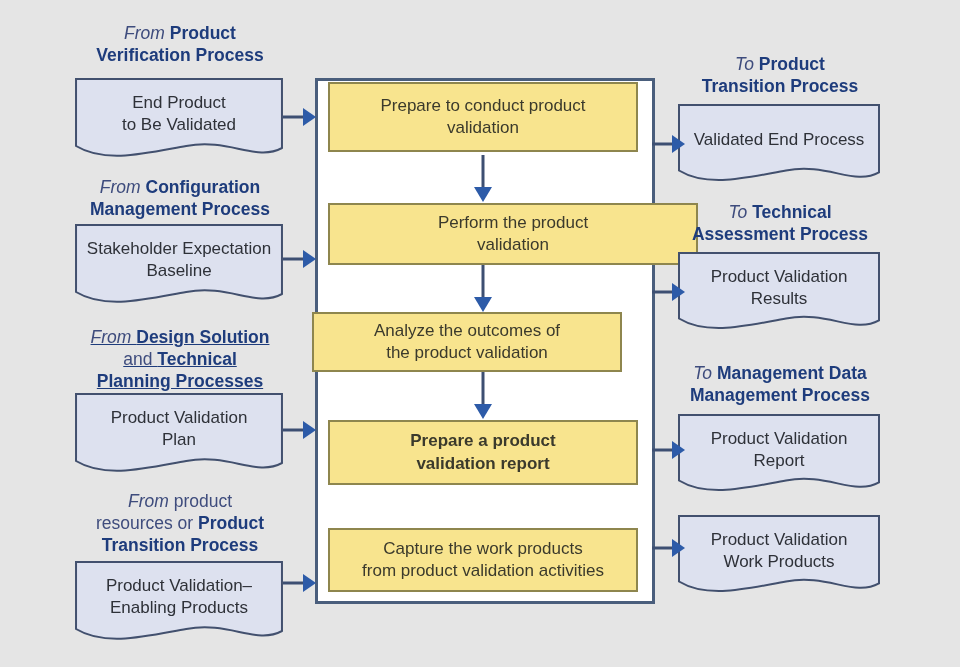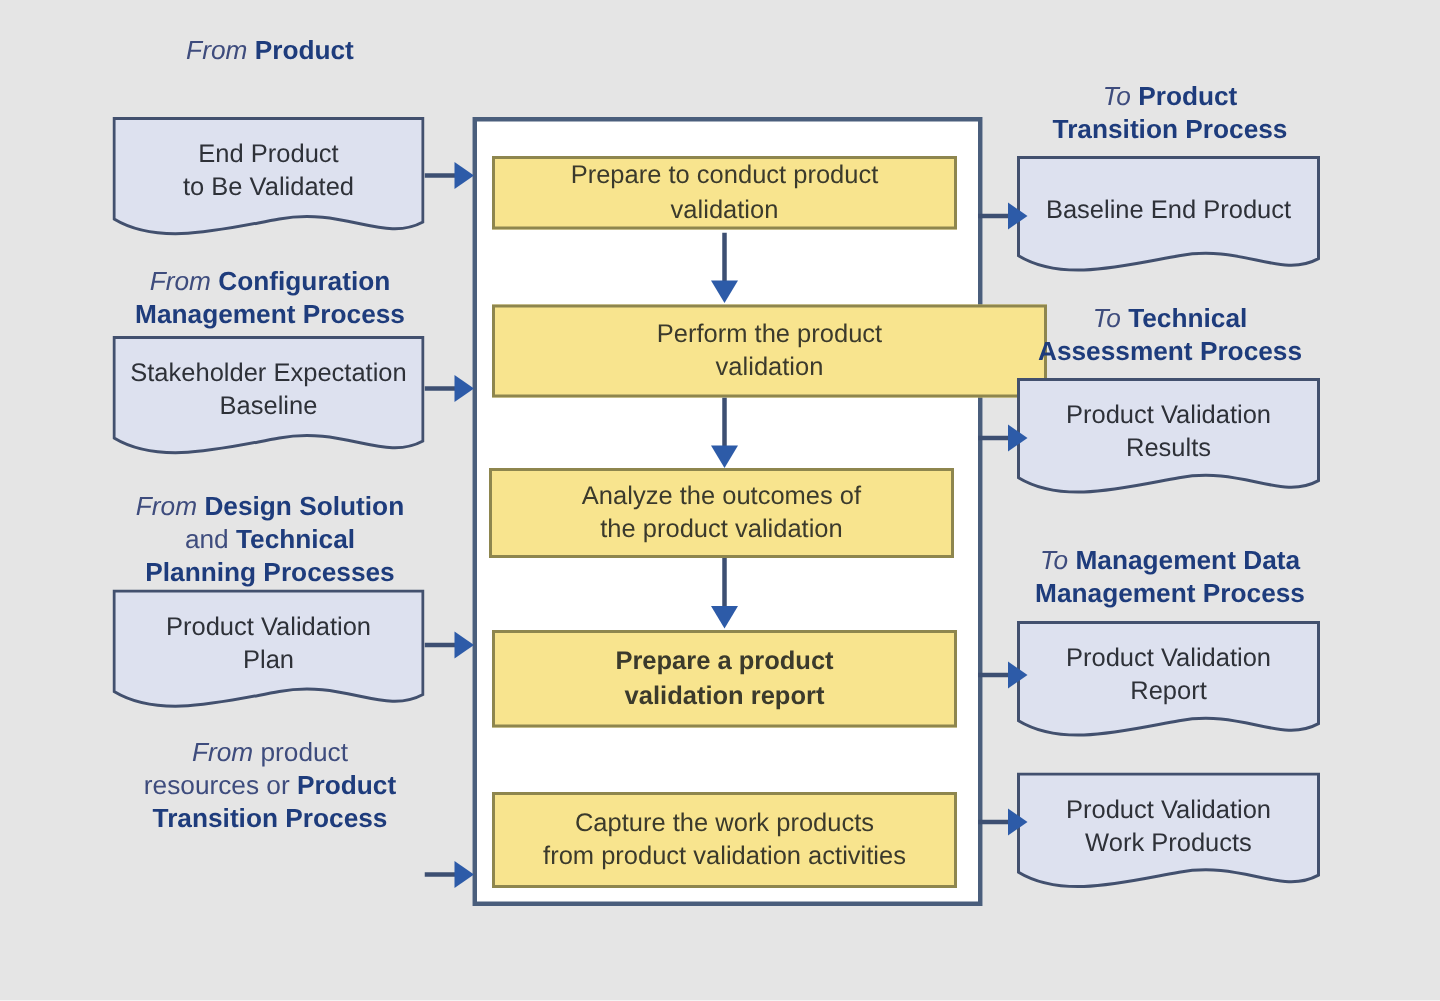--- a/index.html
+++ b/index.html
@@ -40,59 +40,65 @@
   .arrow line { stroke:var(--arrow_shaft,#3d4f72); stroke-width:3; }
   .arrow polygon { fill:var(--arrow_head,#2d5ba8); }
 </style>
 </head>
 <body>
 
 <div class="canvas">
 
   <div class="container-box" style="left:315px; top:78px; width:340px; height:526px;"></div>
 
-  <div class="label" style="left:40px; top:22px; width:280px;"><span class="seg-i">From </span><span class="seg-b">Product</span><br></div>
+  <div class="label" style="left:40px; top:22px; width:280px;"><span class="seg-i">From </span><span class="seg-b">Product</span><br><span class="seg-b">Verification Process</span></div>
   <div class="label" style="left:40px; top:176px; width:280px;"><span class="seg-i">From </span><span class="seg-b">Configuration</span><br><span class="seg-b">Management Process</span></div>
-  <div class="label" style="left:40px; top:326px; width:280px;"><span class="seg-i">From </span><span class="seg-b">Design Solution</span><br><span class="seg-r">and </span><span class="seg-b">Technical</span><br><span class="seg-b">Planning Processes</span></div>
+  <div class="label" style="left:40px; top:326px; width:280px;text-decoration:underline;"><span class="seg-i">From </span><span class="seg-b">Design Solution</span><br><span class="seg-r">and </span><span class="seg-b">Technical</span><br><span class="seg-b">Planning Processes</span></div>
   <div class="label" style="left:40px; top:490px; width:280px;"><span class="seg-i">From </span><span class="seg-r">product</span><br><span class="seg-r">resources or </span><span class="seg-b">Product</span><br><span class="seg-b">Transition Process</span></div>
 
   <div class="doc" style="left:75px; top:78px; width:208px; height:90px;">
     <svg viewBox="0 0 202 90" preserveAspectRatio="none">
       <path class="doc-shape" vector-effect="non-scaling-stroke" d="M1,1 H201 V70 C176,84 150,60 108,68 C70,75 30,86 1,68 Z"></path>
     </svg>
     <div class="doc-text">End Product<br>to Be Validated</div>
   </div>
   <div class="doc" style="left:75px; top:224px; width:208px; height:90px;">
     <svg viewBox="0 0 202 90" preserveAspectRatio="none">
       <path class="doc-shape" vector-effect="non-scaling-stroke" d="M1,1 H201 V70 C176,84 150,60 108,68 C70,75 30,86 1,68 Z"></path>
     </svg>
     <div class="doc-text">Stakeholder Expectation<br>Baseline</div>
   </div>
   <div class="doc" style="left:75px; top:393px; width:208px; height:90px;">
     <svg viewBox="0 0 202 90" preserveAspectRatio="none">
       <path class="doc-shape" vector-effect="non-scaling-stroke" d="M1,1 H201 V70 C176,84 150,60 108,68 C70,75 30,86 1,68 Z"></path>
     </svg>
     <div class="doc-text">Product Validation<br>Plan</div>
   </div>
+  <div class="doc" style="left:75px; top:561px; width:208px; height:90px;">
+    <svg viewBox="0 0 202 90" preserveAspectRatio="none">
+      <path class="doc-shape" vector-effect="non-scaling-stroke" d="M1,1 H201 V70 C176,84 150,60 108,68 C70,75 30,86 1,68 Z"></path>
+    </svg>
+    <div class="doc-text">Product Validation–<br>Enabling Products</div>
+  </div>
 
-  <div class="process-box" style="left:328px; top:104px; width:310px; height:49px;">Prepare to conduct product<br>validation</div>
+  <div class="process-box" style="left:328px; top:82px; width:310px; height:70px;">Prepare to conduct product<br>validation</div>
   <div class="process-box" style="left:328px; top:203px; width:370px; height:62px;">Perform the product<br>validation</div>
-  <div class="process-box" style="left:326px; top:312px; width:310px; height:60px;">Analyze the outcomes of<br>the product validation</div>
+  <div class="process-box" style="left:312px; top:312px; width:310px; height:60px;">Analyze the outcomes of<br>the product validation</div>
   <div class="process-box" style="left:328px; top:420px; width:310px; height:65px;font-weight:bold;">Prepare a product<br>validation report</div>
   <div class="process-box" style="left:328px; top:528px; width:310px; height:64px;">Capture the work products<br>from product validation activities</div>
 
   <div class="label" style="left:655px; top:53px; width:250px;"><span class="seg-i">To </span><span class="seg-b">Product</span><br><span class="seg-b">Transition Process</span></div>
   <div class="label" style="left:655px; top:201px; width:250px;"><span class="seg-i">To </span><span class="seg-b">Technical</span><br><span class="seg-b">Assessment Process</span></div>
   <div class="label" style="left:655px; top:362px; width:250px;"><span class="seg-i">To </span><span class="seg-b">Management Data</span><br><span class="seg-b">Management Process</span></div>
 
   <div class="doc" style="left:678px; top:104px; width:202px; height:88px;">
     <svg viewBox="0 0 202 90" preserveAspectRatio="none">
       <path class="doc-shape" vector-effect="non-scaling-stroke" d="M1,1 H201 V70 C176,84 150,60 108,68 C70,75 30,86 1,68 Z"></path>
     </svg>
-    <div class="doc-text">Baseline End Product</div>
+    <div class="doc-text">Validated End Process</div>
   </div>
   <div class="doc" style="left:678px; top:252px; width:202px; height:88px;">
     <svg viewBox="0 0 202 90" preserveAspectRatio="none">
       <path class="doc-shape" vector-effect="non-scaling-stroke" d="M1,1 H201 V70 C176,84 150,60 108,68 C70,75 30,86 1,68 Z"></path>
     </svg>
     <div class="doc-text">Product Validation<br>Results</div>
   </div>
   <div class="doc" style="left:678px; top:414px; width:202px; height:88px;">
     <svg viewBox="0 0 202 90" preserveAspectRatio="none">
       <path class="doc-shape" vector-effect="non-scaling-stroke" d="M1,1 H201 V70 C176,84 150,60 108,68 C70,75 30,86 1,68 Z"></path>

